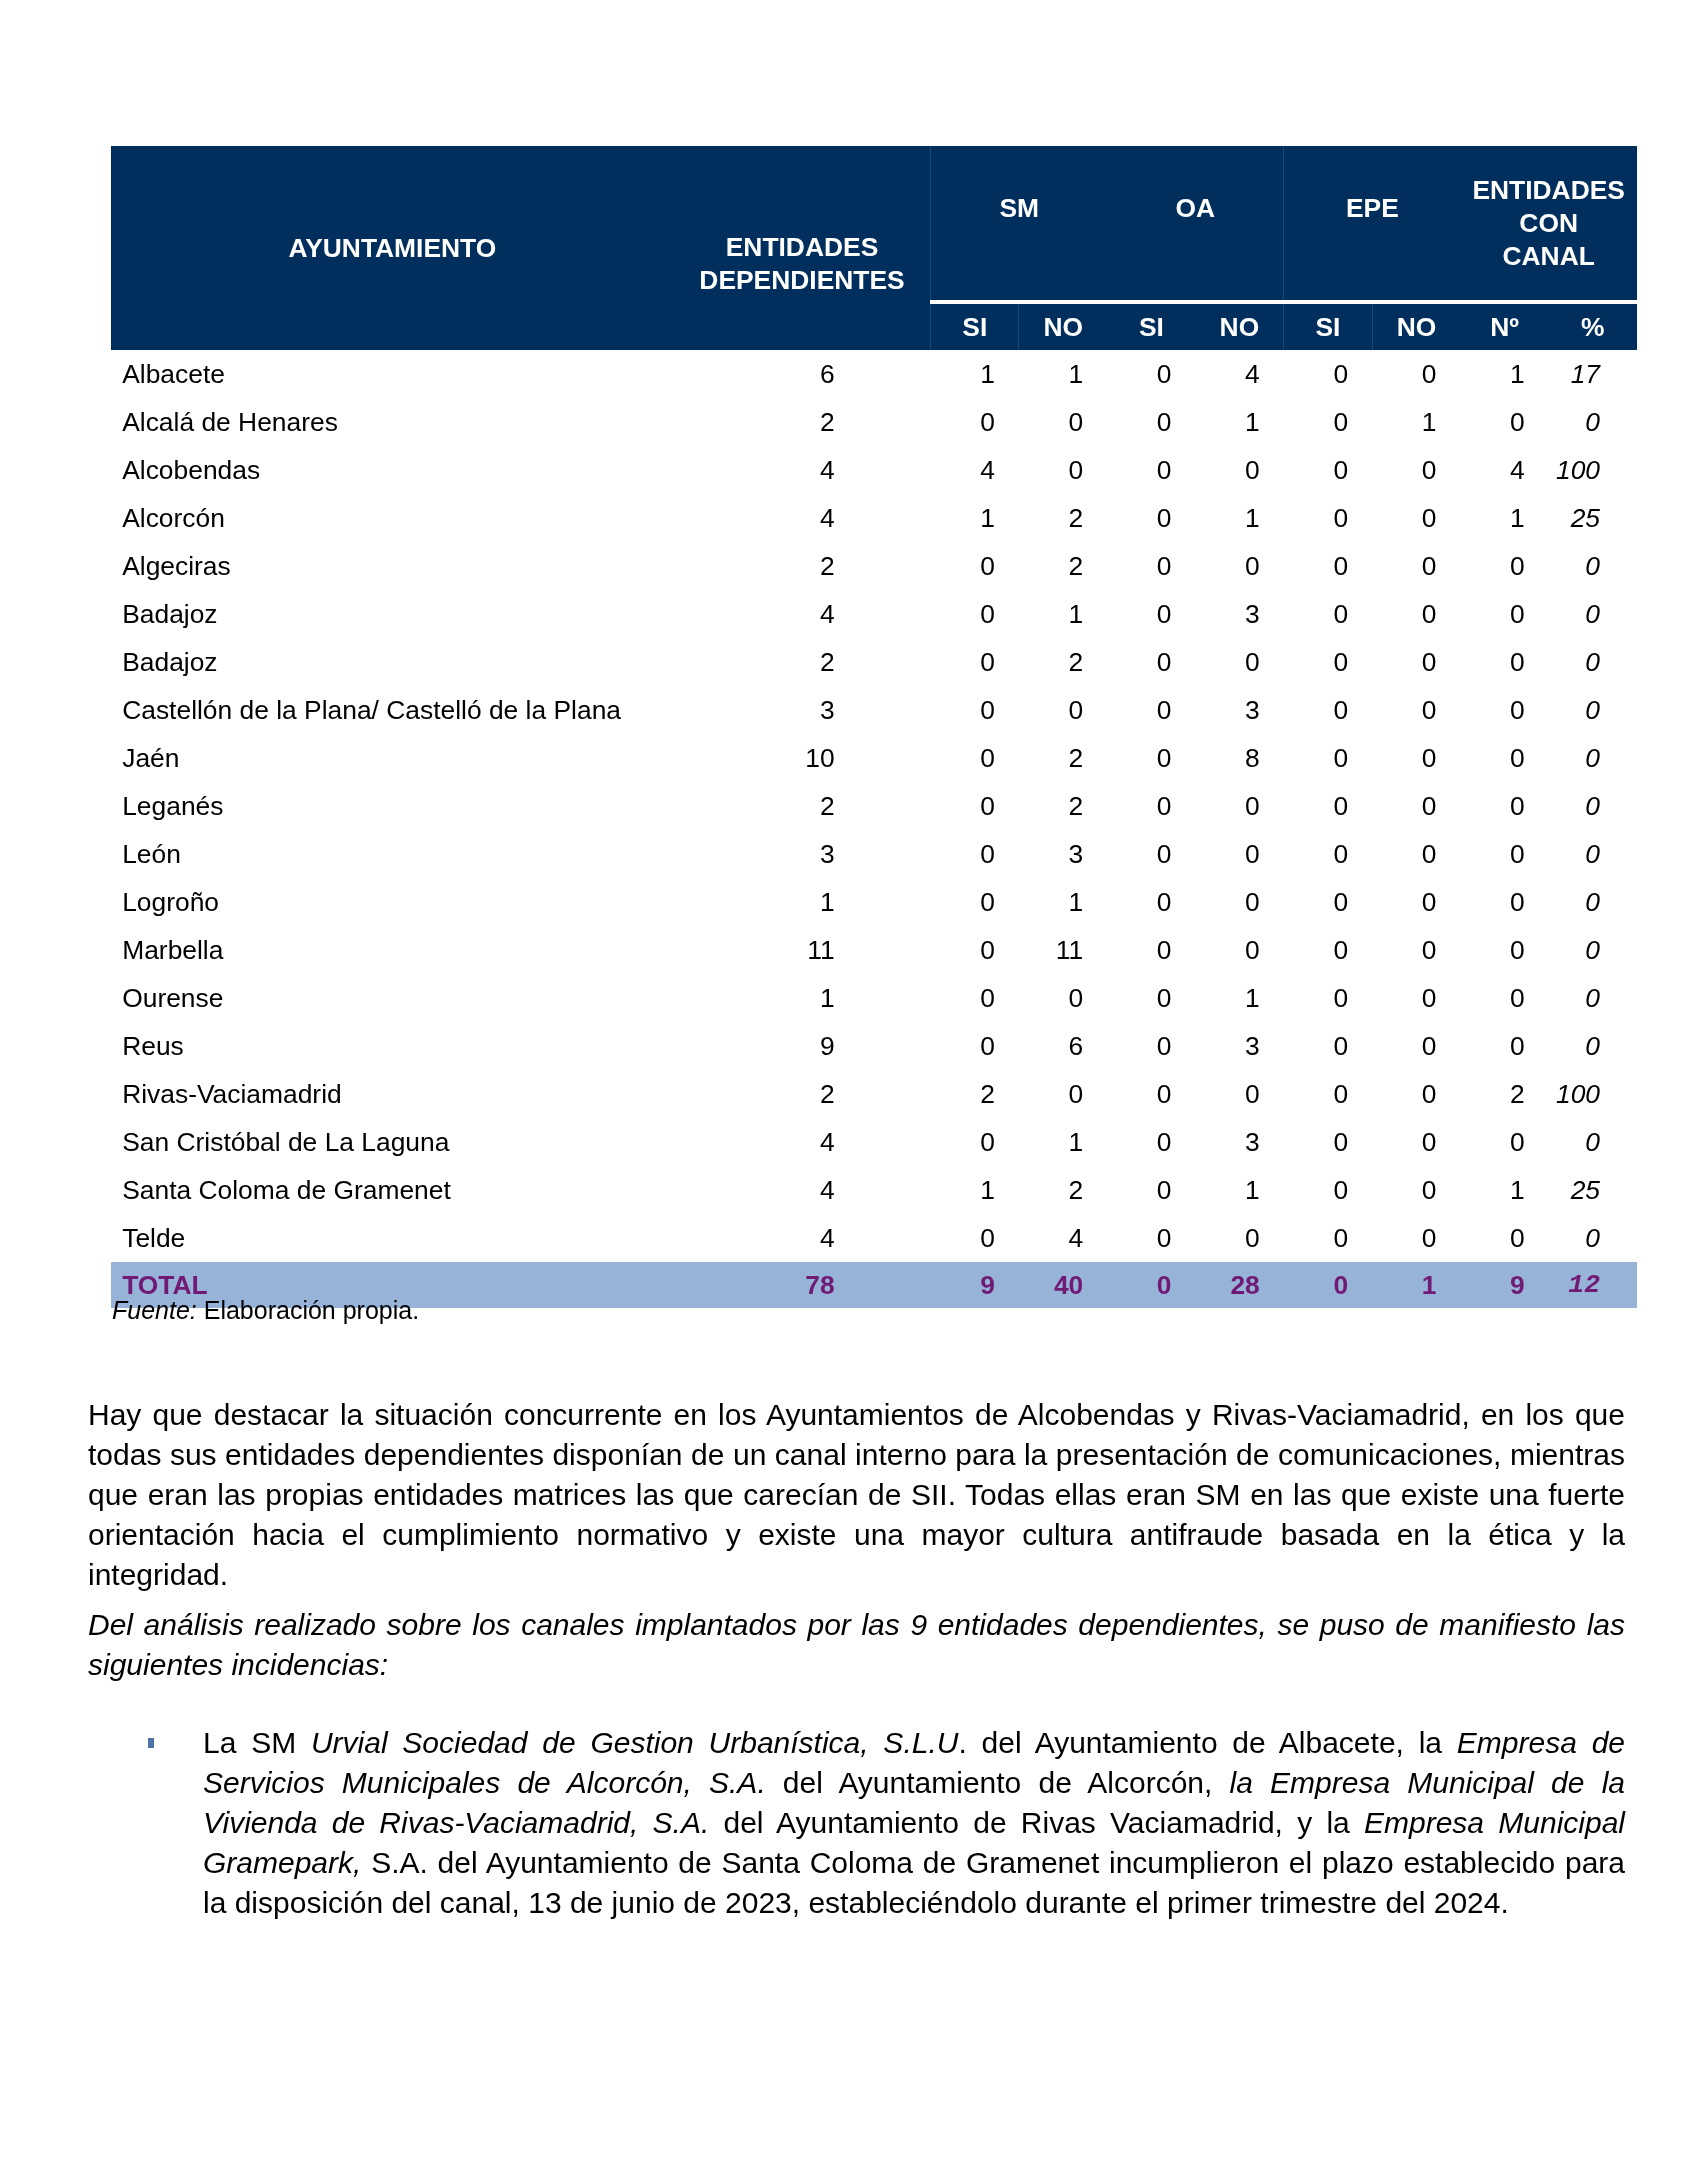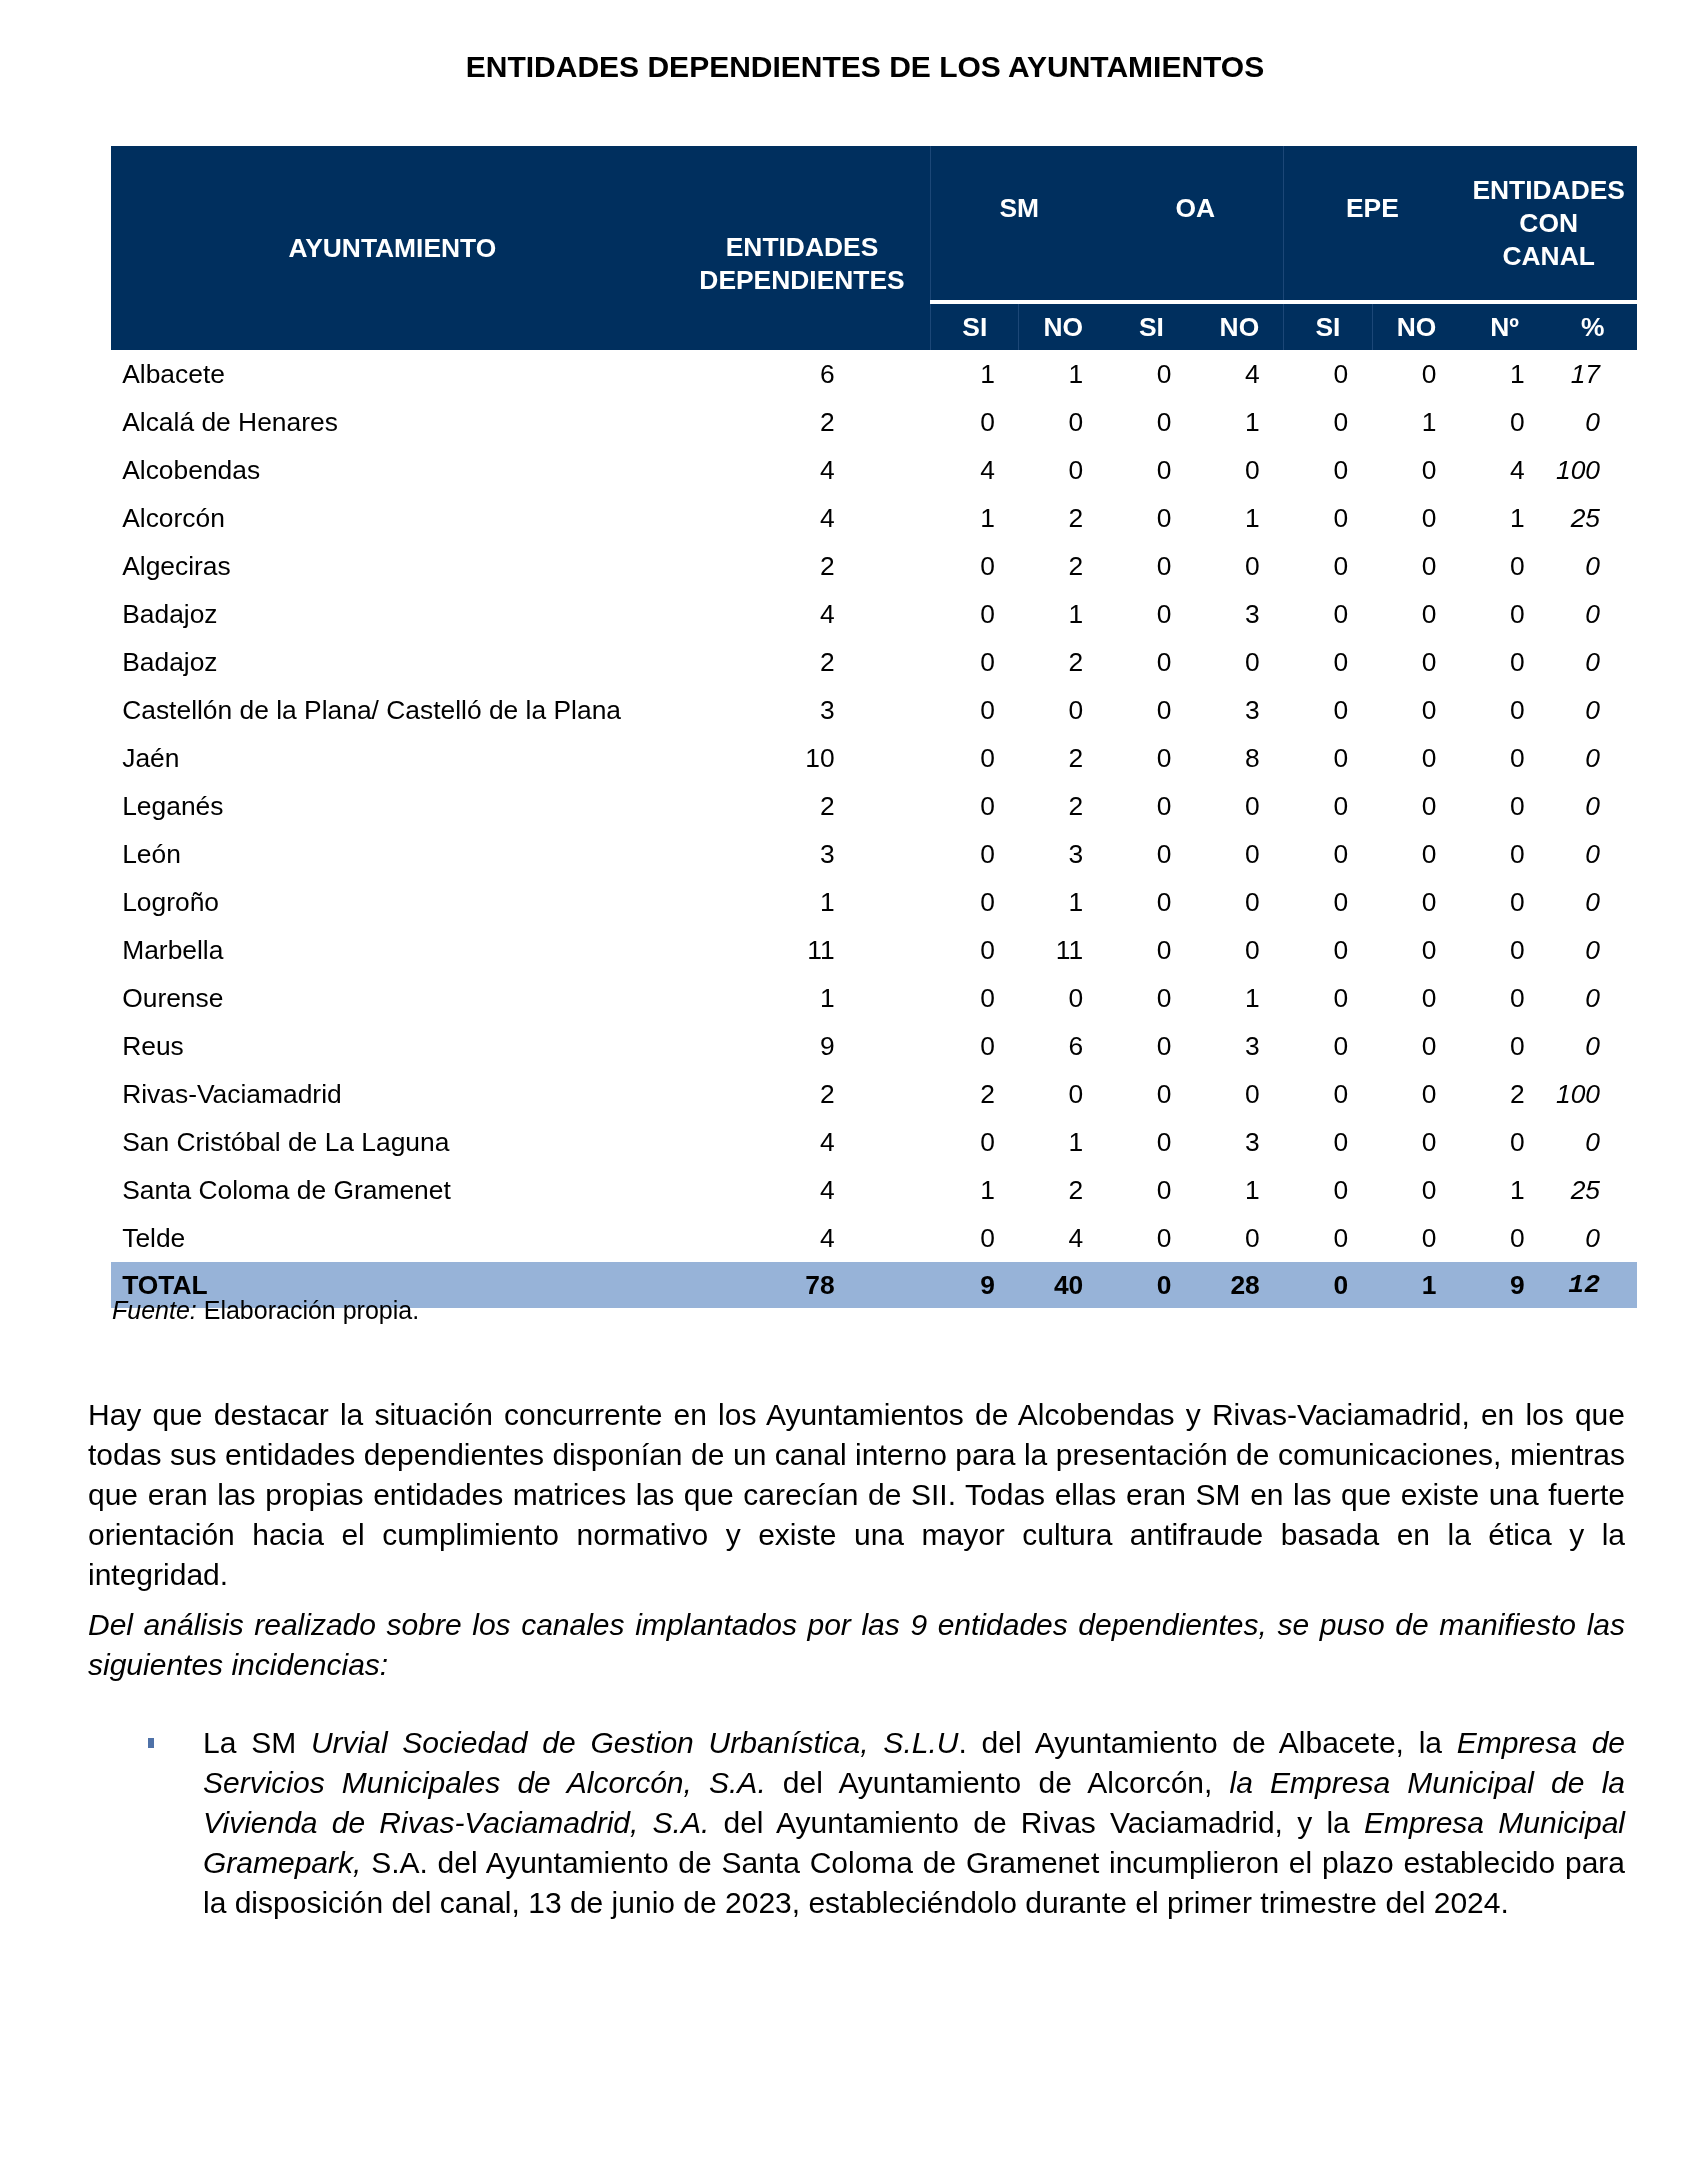--- a/index.html
+++ b/index.html
@@ -33,21 +33,21 @@
   th.sep-l { border-left: 0.8px solid #1c4777; }
   tbody td {
     height: 48px; padding: 0; font-size: 26.4px; line-height: 32px;
     text-align: right; padding-right: 17.6px;
   }
   tbody td.name { text-align: left; padding-left: 11.2px; padding-right: 0; }
   tbody td.ent { padding-right: 96px; }
   tbody td.pct { font-style: italic; padding-right: 37px; }
   tbody td.num { padding-right: 24px; }
   tr.total td {
-    background: #97b3d8; color: #000000; font-weight: bold; height: 46px;
+    background: #97b3d8; color: #701a75; font-weight: bold; height: 46px;
   }
   tr.total td.pct { font-style: italic; font-family: Liberation Mono, monospace; }
   .source {
     position: absolute; left: 112px; top: 1296px; font-size: 25px;
   }
   .source i { font-style: italic; }
   .para {
     position: absolute; left: 88px; width: 1537px;
     font-size: 30px; line-height: 40px; text-align: justify;
   }
@@ -65,21 +65,20 @@
   .bullet {
     position: absolute; left: 60px; top: 15px; width: 6.4px; height: 10.4px;
     background: #4f72a8;
   }
   .it { font-style: italic; }
 </style>
 </head>
 <body>
 
 <div class="title">
-  <span>ENTIDADES DEPENDIENTES DE LOS AYUNTAMIENTOS</span>
 </div>
 
 <table class="cuadro">
   <colgroup>
     <col class="c-name">
       <col class="c-ent">
     <col class="c-n">
       <col class="c-n">
       <col class="c-n">
       <col class="c-n">

